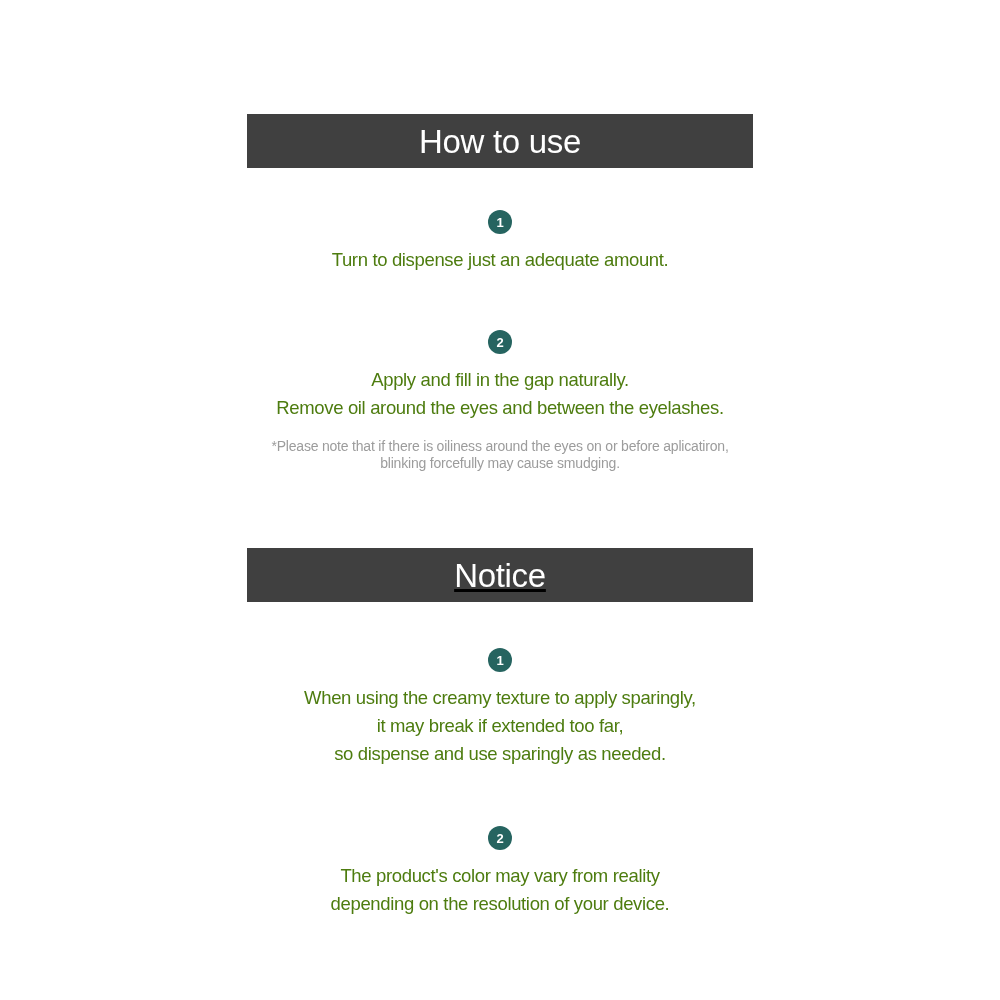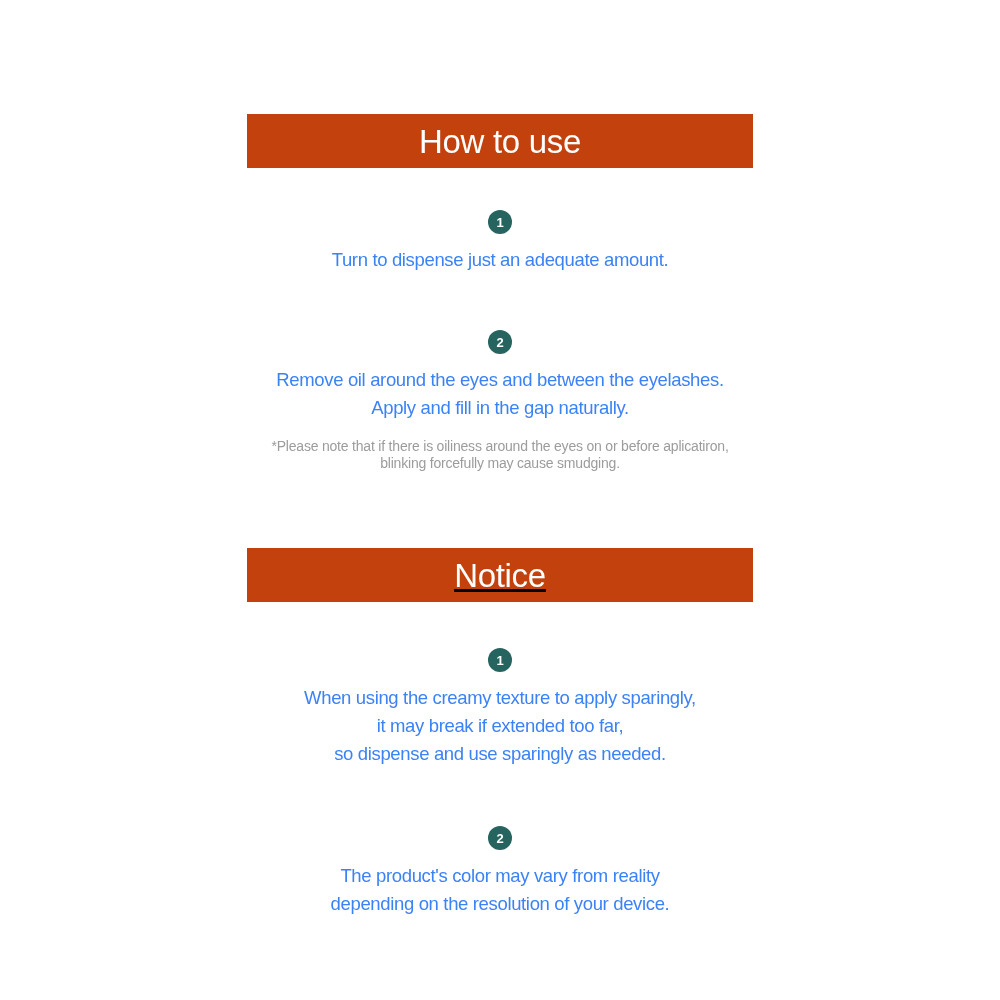--- a/index.html
+++ b/index.html
@@ -24,21 +24,21 @@
 
   .content {
     width: 506px;
     margin: 0 auto;
     padding-top: 114px;
   }
 
   .section-banner {
     width: 506px;
     height: 54px;
-    background: #c2410c;
+    background: #404040;
     display: flex;
     align-items: center;
     justify-content: center;
     box-sizing: border-box;
   }
 
   .section-banner-title {
     color: #ffffff;
     font-size: 33px;
     font-weight: 400;
@@ -63,21 +63,21 @@
     display: inline-flex;
     align-items: center;
     justify-content: center;
     font-size: 13px;
     font-weight: 700;
     line-height: 1;
     letter-spacing: 0;
   }
 
   .step-text {
-    color: #3b82f6;
+    color: #4d7c0f;
     font-size: 18.5px;
     line-height: 28px;
     letter-spacing: -0.35px;
     margin-top: 12px;
   }
 
   .step-text .line {
     display: block;
   }
 
@@ -119,22 +119,22 @@
         <div class="step" id="howto-step-1">
           <div class="step-badge">1</div>
           <div class="step-text">
             <span class="line">Turn to dispense just an adequate amount.</span>
           </div>
         </div>
 
         <div class="step" id="howto-step-2">
           <div class="step-badge">2</div>
           <div class="step-text">
+            <span class="line">Apply and fill in the gap naturally.</span>
             <span class="line">Remove oil around the eyes and between the eyelashes.</span>
-            <span class="line">Apply and fill in the gap naturally.</span>
           </div>
           <div class="step-note">
             <span class="line">*Please note that if there is oiliness around the eyes on or before aplicatiron,</span>
             <span class="line">blinking forcefully may cause smudging.</span>
           </div>
         </div>
 
       </div>
     </div>
 

